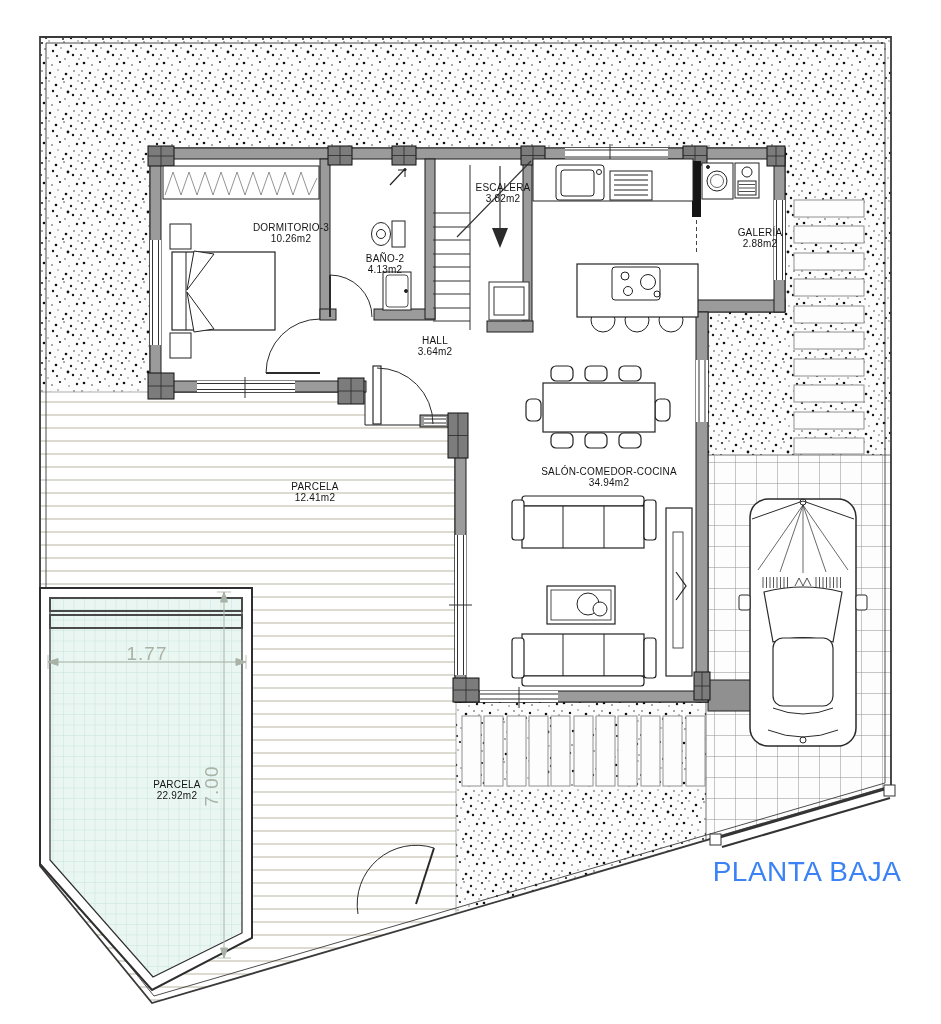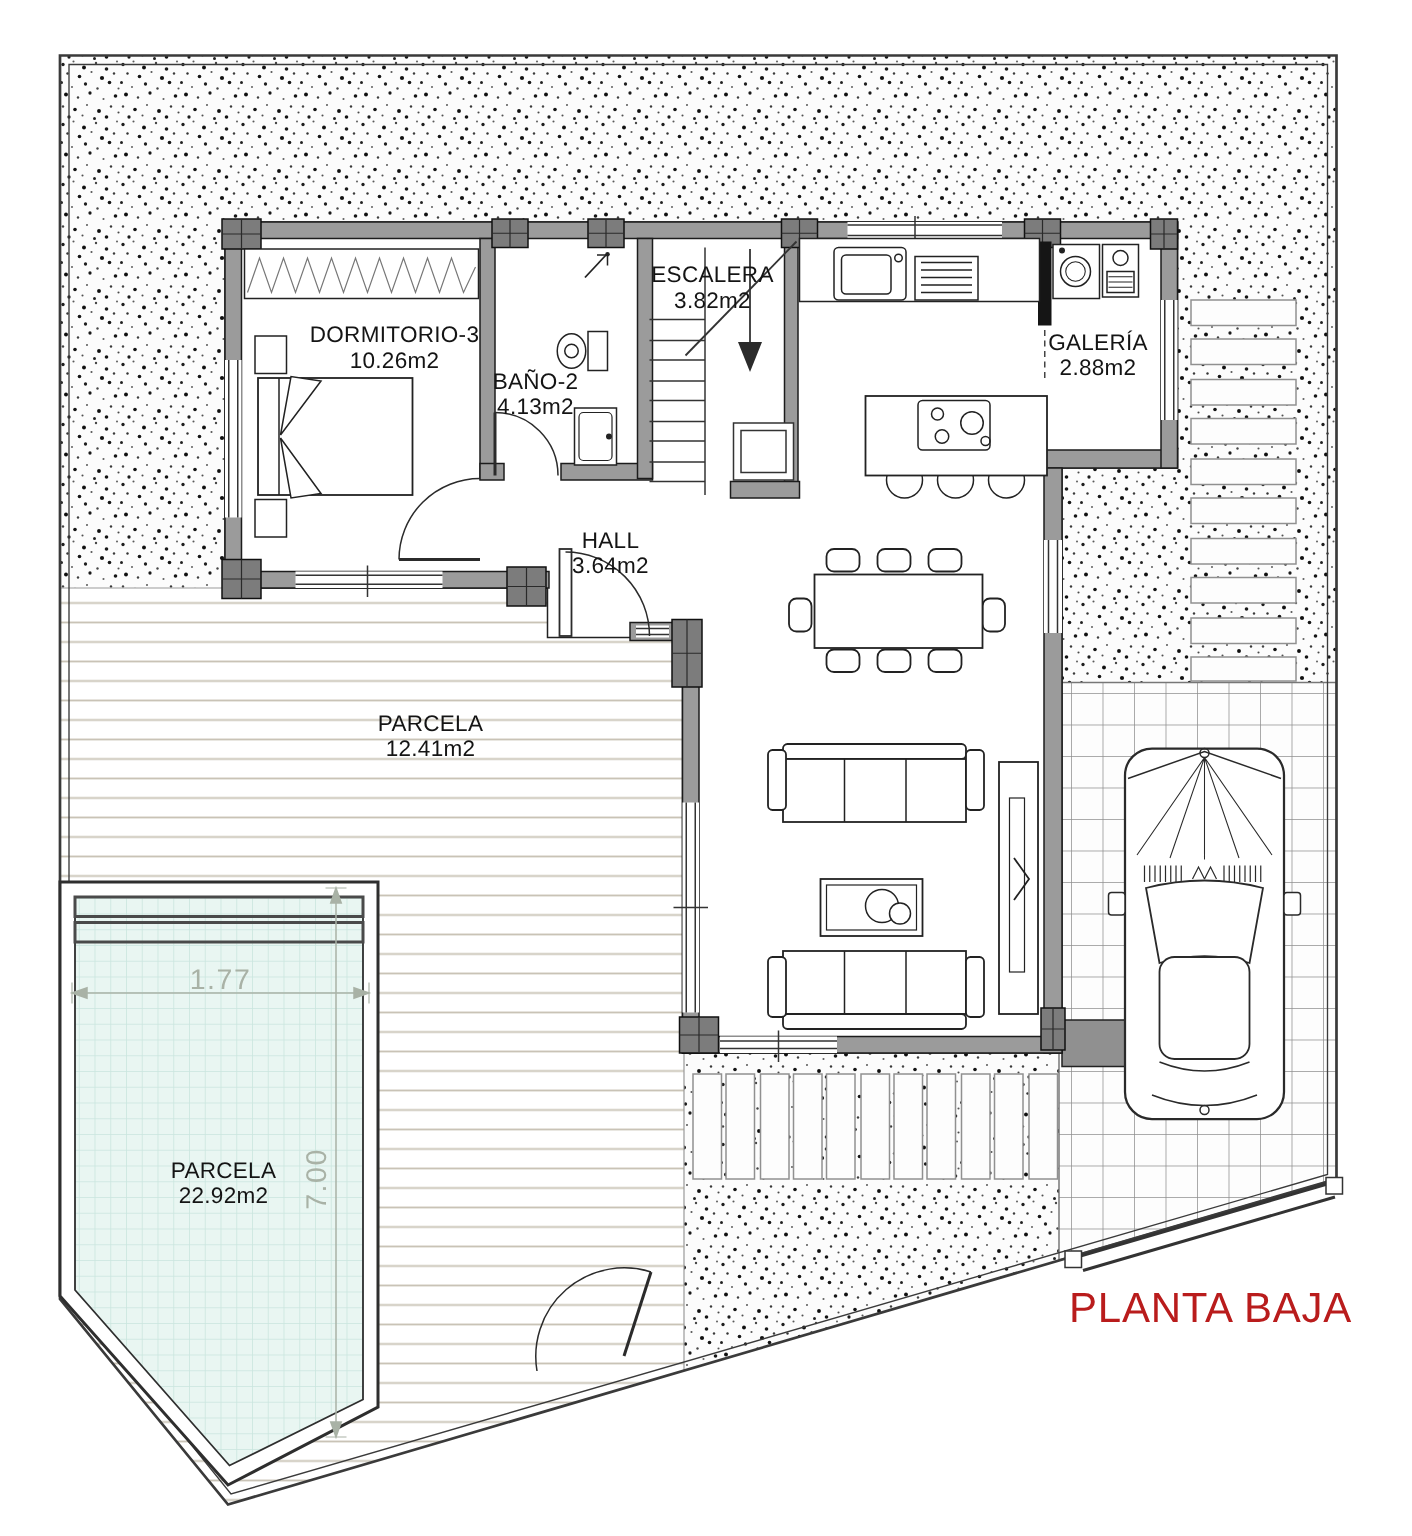--- a/index.html
+++ b/index.html
@@ -1,21 +1,21 @@
 <!DOCTYPE html>
 <html><head>
 <meta charset="utf-8">
 <style>
   html,body{margin:0;padding:0;background:#ffffff;}
   .plan-wrap{position:relative;width:941px;height:1024px;background:#fff;overflow:hidden;
              font-family:"Liberation Sans",sans-serif;}
   .plan-wrap svg{position:absolute;left:0;top:0;display:block;}
   .rlabel{position:absolute;transform:translate(-50%,-50%);text-align:center;
-          font-size:15px;line-height:1.12;color:#141414;white-space:nowrap;letter-spacing:.2px;}
-  .biglabel{position:absolute;transform:translate(-50%,-50%);font-size:28px;color:#b91c1c;
+          font-size:10px;line-height:1.12;color:#141414;white-space:nowrap;letter-spacing:.2px;margin-left:28px;}
+  .biglabel{position:absolute;transform:translate(-50%,-50%);font-size:28px;color:#3b82f6;
             white-space:nowrap;letter-spacing:.5px;}
   .dimlabel{position:absolute;transform:translate(-50%,-50%);font-size:19px;color:#a9b2a6;
             white-space:nowrap;letter-spacing:1px;}
   .dimlabel.rot{transform:translate(-50%,-50%) rotate(-90deg);}
 </style>
 </head>
 <body>
 
 <div class="plan-wrap">
 
@@ -352,23 +352,27 @@
   <div>4.13m2</div>
 </div>
 <div class="rlabel" style="left:475px;top:193px">
   <div>ESCALERA</div>
   <div>3.82m2</div>
 </div>
 <div class="rlabel" style="left:732px;top:238px">
   <div>GALERÍA</div>
   <div>2.88m2</div>
 </div>
-<div class="rlabel" style="left:407px;top:370px">
+<div class="rlabel" style="left:407px;top:346px">
   <div>HALL</div>
   <div>3.64m2</div>
+</div>
+<div class="rlabel" style="left:581px;top:477px">
+  <div>SALÓN-COMEDOR-COCINA</div>
+  <div>34.94m2</div>
 </div>
 <div class="rlabel" style="left:287px;top:492px">
   <div>PARCELA</div>
   <div>12.41m2</div>
 </div>
 <div class="rlabel" style="left:149px;top:790px">
   <div>PARCELA</div>
   <div>22.92m2</div>
 </div>
 

